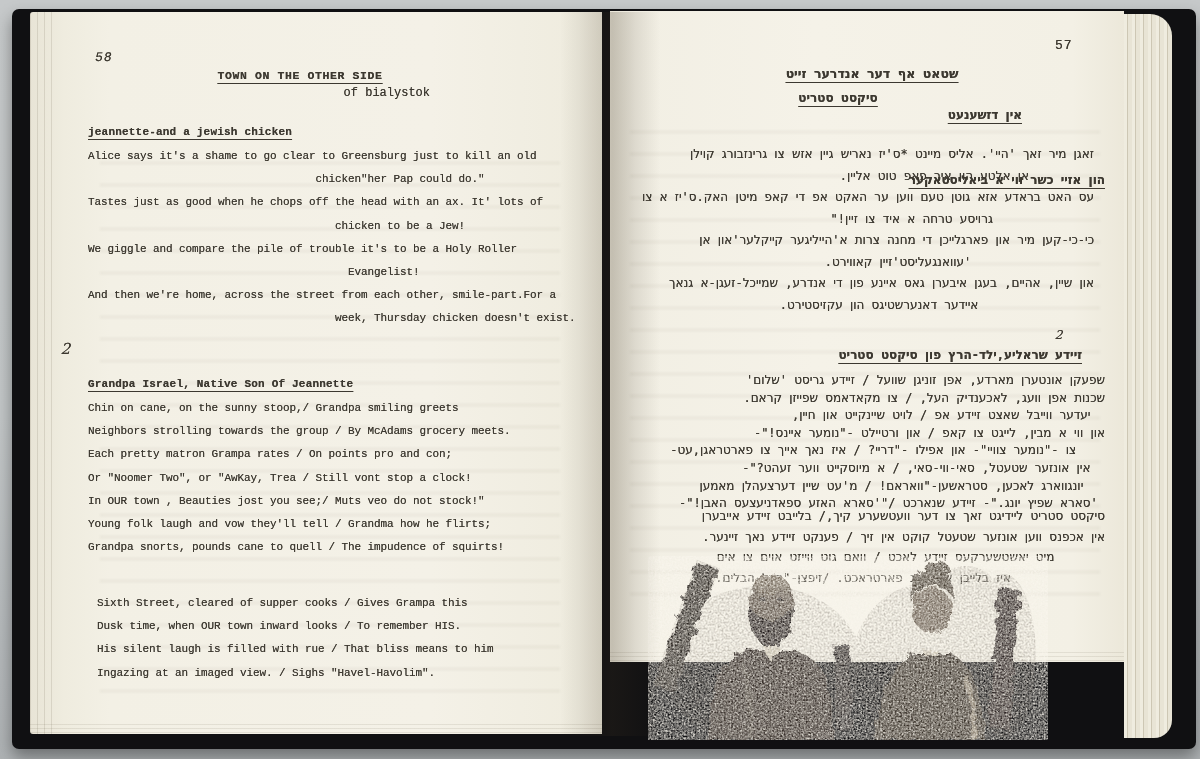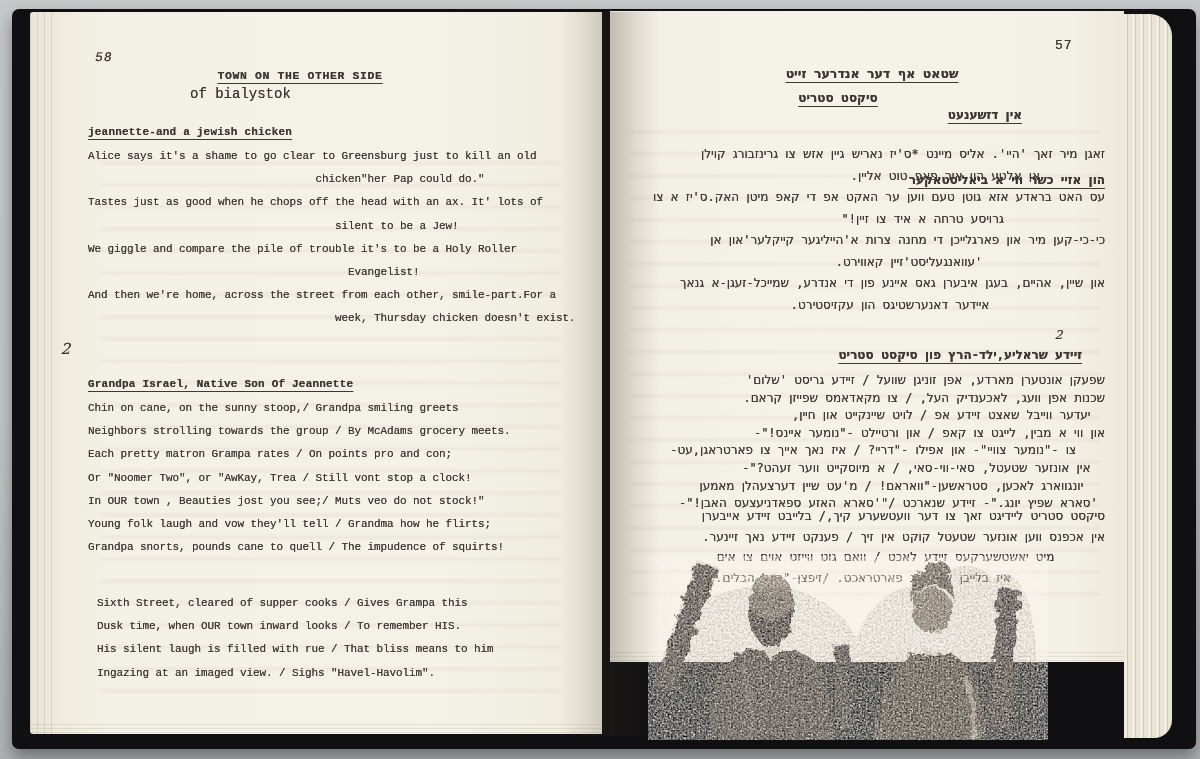--- a/index.html
+++ b/index.html
@@ -27,21 +27,21 @@
     background:linear-gradient(90deg,rgba(0,0,0,0) 0%,rgba(60,50,35,.16) 46%,rgba(60,50,35,.22) 52%,rgba(0,0,0,0) 100%);}
   .ghost{position:absolute;pointer-events:none;opacity:.32;filter:blur(1.7px);
     background:repeating-linear-gradient(180deg,rgba(120,112,92,.35) 0 1.6px,rgba(0,0,0,0) 1.6px 22px);}
   .pn{position:absolute;font-size:13px;letter-spacing:1px;}
   .pn-left{transform:skewX(-10deg);}
   .marker{position:absolute;font-family:"DejaVu Serif",serif;font-style:italic;font-size:15px;transform:skewX(-6deg);}
   .tt{white-space:pre;}
   .u{text-decoration:underline;text-underline-offset:4px;text-decoration-thickness:1px;}
   .heading{position:absolute;font-size:11px;font-weight:600;letter-spacing:.2px;}
   .title-box{position:absolute;text-align:center;font-size:11.5px;font-weight:700;letter-spacing:.6px;}
-  .sub-box{position:absolute;text-align:left;font-size:14px;}
+  .sub-box{position:absolute;text-align:right;font-size:12px;}
   .poem{position:absolute;font-size:11px;letter-spacing:-.1px;}
   .poem .line{white-space:pre;height:23.2px;}
   
   .yid{font-family:"DejaVu Sans Mono","DejaVu Sans",sans-serif;direction:rtl;text-align:right;}
   .rp-title{position:absolute;text-align:center;font-size:12.5px;font-weight:600;}
   .rp-head{position:absolute;font-size:12px;font-weight:600;}
   .rpoem{position:absolute;font-size:12px;}
   .rpoem .line{white-space:pre;}
   .rp1 .line{height:21.5px;}
   .rp2a .line{height:17.6px;}
@@ -64,21 +64,21 @@
     <div class="pn pn-left tt" style="left:65px;top:38px;">58</div>
 
     <div class="title-box u tt" style="left:142px;top:57px;width:256px;text-align:center;">TOWN ON THE OTHER SIDE</div>
     <div class="sub-box tt" style="left:160px;top:74px;width:240px;">of bialystok</div>
 
     <div class="heading u tt" style="left:58px;top:114px;">jeannette-and a jewish chicken</div>
     <div class="poem" style="left:58px;top:138px;width:480px;">
         <div class="line">Alice says it's a shame to go clear to Greensburg just to kill an old</div>
         <div class="line">                                   chicken"her Pap could do."</div>
         <div class="line">Tastes just as good when he chops off the head with an ax. It' lots of</div>
-        <div class="line">                                      silent to be a Jew!</div>
+        <div class="line">                                      chicken to be a Jew!</div>
         <div class="line">We giggle and compare the pile of trouble it's to be a Holy Roller</div>
         <div class="line">                                        Evangelist!</div>
         <div class="line">And then we're home, across the street from each other, smile-part.For a</div>
         <div class="line">                                      week, Thursday chicken doesn't exist.</div>
       </div>
 
     <div class="marker" style="left:32px;top:328px;">2</div>
     <div class="heading u tt" style="left:58px;top:366px;">Grandpa Israel, Native Son Of Jeannette</div>
     <div class="poem" style="left:58px;top:390px;width:480px;">
         <div class="line">Chin on cane, on the sunny stoop,/ Grandpa smiling greets</div>
@@ -101,21 +101,21 @@
     <div class="edge-bottom"></div>
     <div class="ghost" style="left:20px;top:120px;width:470px;height:470px;"></div>
 
     <div class="pn tt" style="left:445px;top:27px;">57</div>
 
     <div class="rp-title u yid tt" style="left:142px;top:55px;width:240px;">שטאט אף דער אנדרער זייט</div>
     <div class="rp-title u yid tt" style="left:108px;top:80px;width:240px;font-size:12px;">סיקסט סטריט</div>
     <div class="rp-head u yid tt" style="right:102px;top:97px;">אין דזשענעט</div>
 
     <div class="rp-head u yid tt" style="right:19px;top:116px;margin-top:46px;">הון אזיי כשר ווי א ביאליסטאקער</div>
-    <div class="rpoem rp1 yid" style="right:19px;left:8px;top:136px;">
+    <div class="rpoem rp1 yid" style="right:30px;left:8px;top:136px;">
         <div class="line">זאגן מיר זאך 'היי'. אליס מיינט *ס'יז נאריש גיין אזש צו גרינזבורג קוילן</div>
         <div class="line">         אן אלטע הון איר פאפ טוט אליין.</div>
         <div class="line">עס האט בראדע אזא גוטן טעם ווען ער האקט אפ די קאפ מיטן האק.ס'יז א צו</div>
         <div class="line">              גרויסע טרחה א איד צו זיין!"</div>
         <div class="line">כי-כי-קען מיר און פארגלייכן די מחנה צרות א'הייליגער קייקלער'און אן</div>
         <div class="line">                 'עוואנגעליסט'זיין קאווירט.</div>
         <div class="line">און שיין, אהיים, בעגן איבערן גאס איינע פון די אנדרע, שמייכל-זעגן-א גנאך</div>
         <div class="line">                איידער דאנערשטיגס הון עקזיסטירט.</div>
       </div>
 

